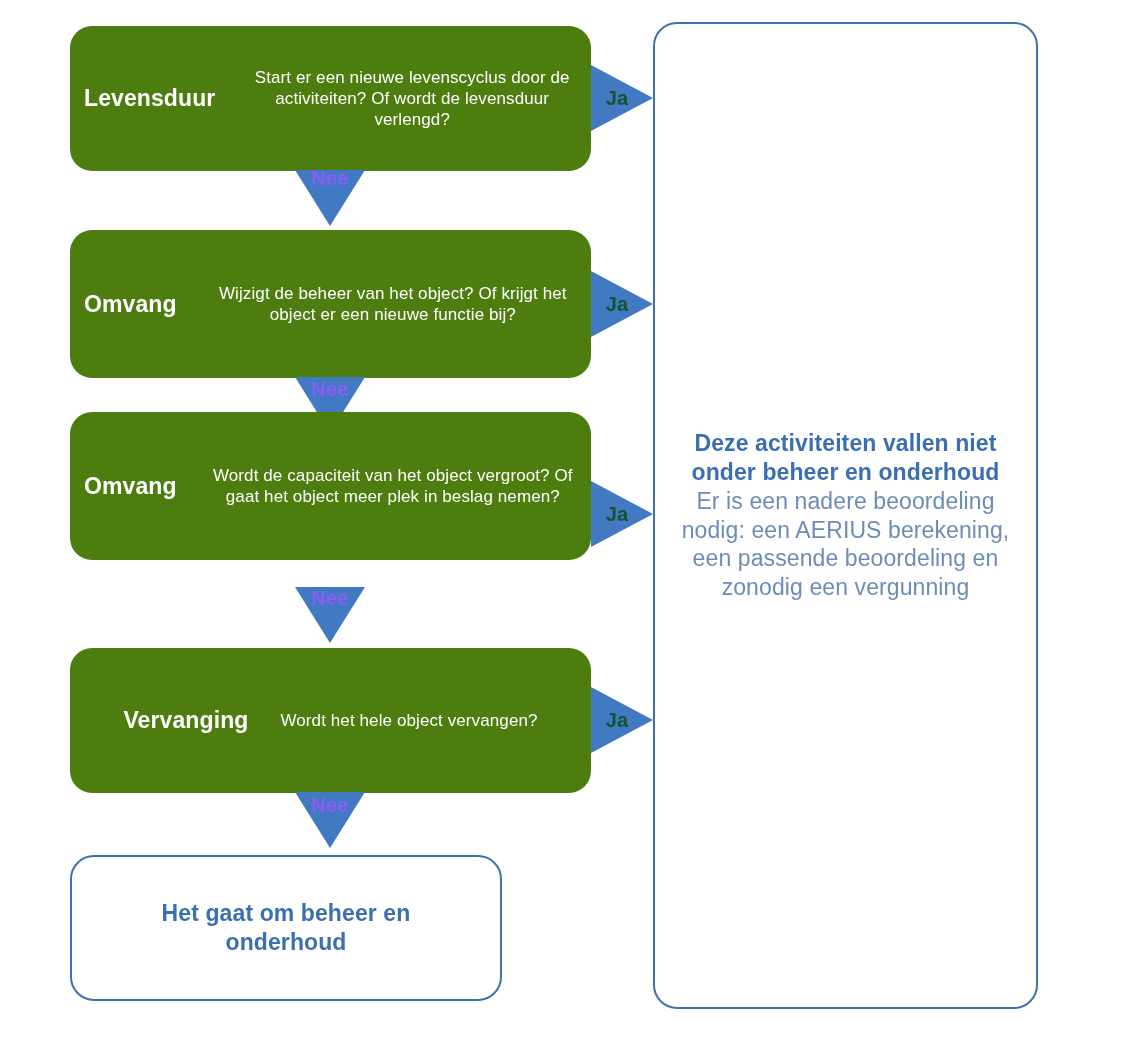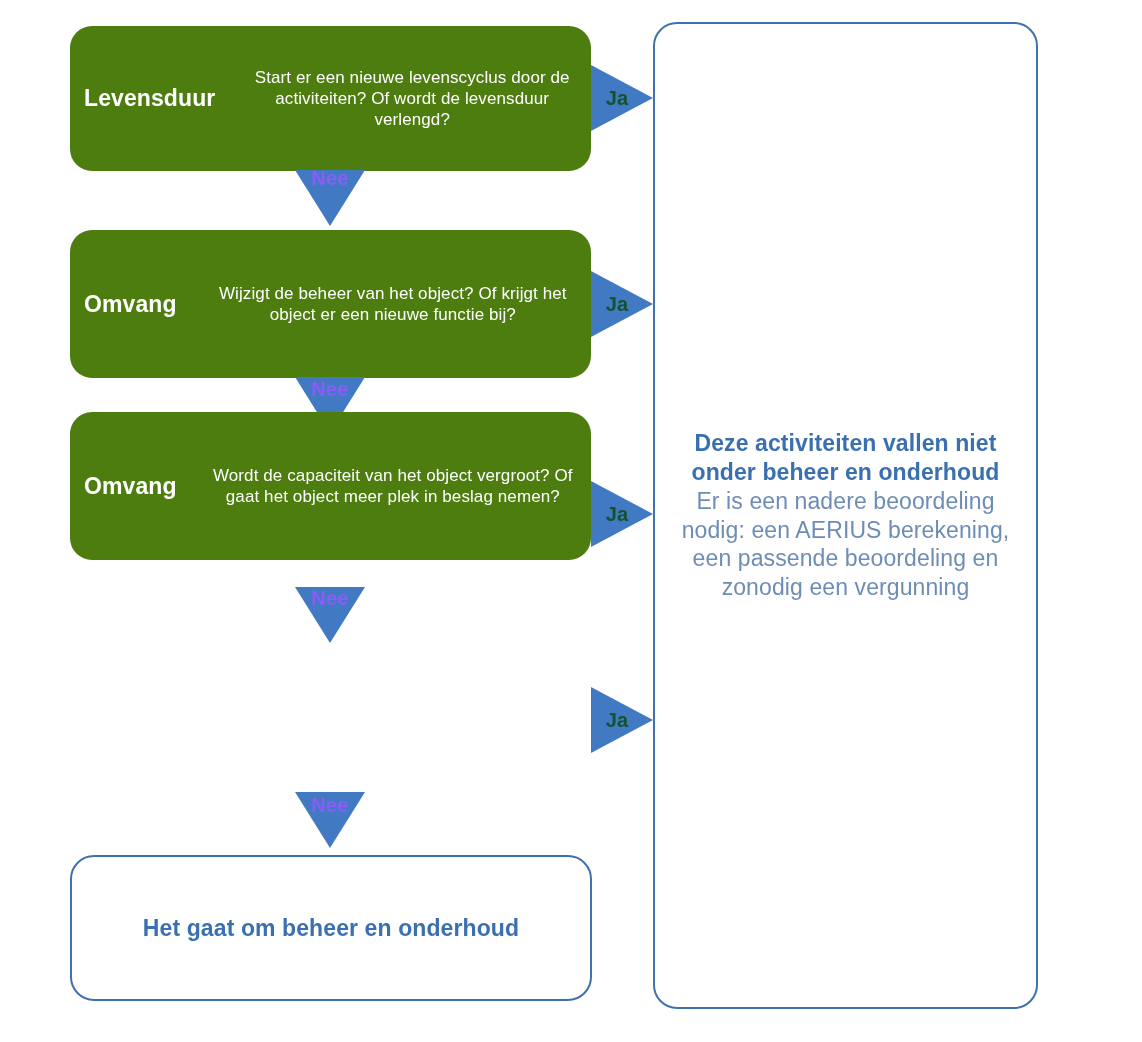--- a/index.html
+++ b/index.html
@@ -147,22 +147,26 @@
 
   <div class="node" style="left:70px; top:412px; width:521px; height:148px;">
     <div class="title">Omvang</div>
     <div class="body">Wordt de capaciteit van het object vergroot? Of gaat het object meer plek in beslag nemen?</div>
   </div>
   <div class="ja-arrow" style="left:591px; top:481px;"></div>
   <div class="ja-label" style="left:597px; top:503px;">Ja</div>
   <div class="nee-arrow" style="left:295px; top:587px;"></div>
   <div class="nee-label" style="left:295px; top:587px;">Nee</div>
 
+  <div class="node" style="left:70px; top:648px; width:521px; height:145px;">
+    <div class="title">Vervanging</div>
+    <div class="body">Wordt het hele object vervangen?</div>
+  </div>
   <div class="ja-arrow" style="left:591px; top:687px;"></div>
   <div class="ja-label" style="left:597px; top:709px;">Ja</div>
   <div class="nee-arrow" style="left:295px; top:792px;"></div>
   <div class="nee-label" style="left:295px; top:794px;">Nee</div>
 
-  <div class="outcome" style="left:70px; top:855px; width:522px; height:146px;">
+  <div class="outcome" style="left:70px; top:855px; width:432px; height:146px;">
     <div class="title">Het gaat om beheer en onderhoud</div>
   </div>
 
 </div>
 
 </body></html>

